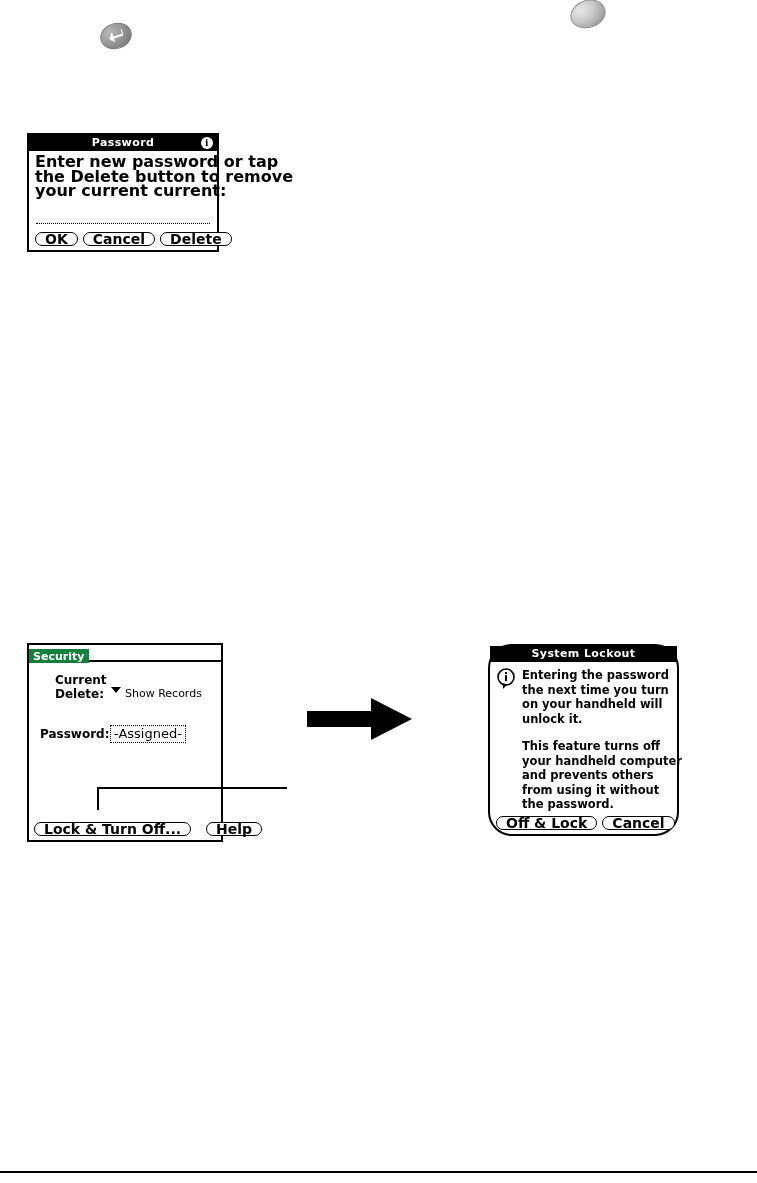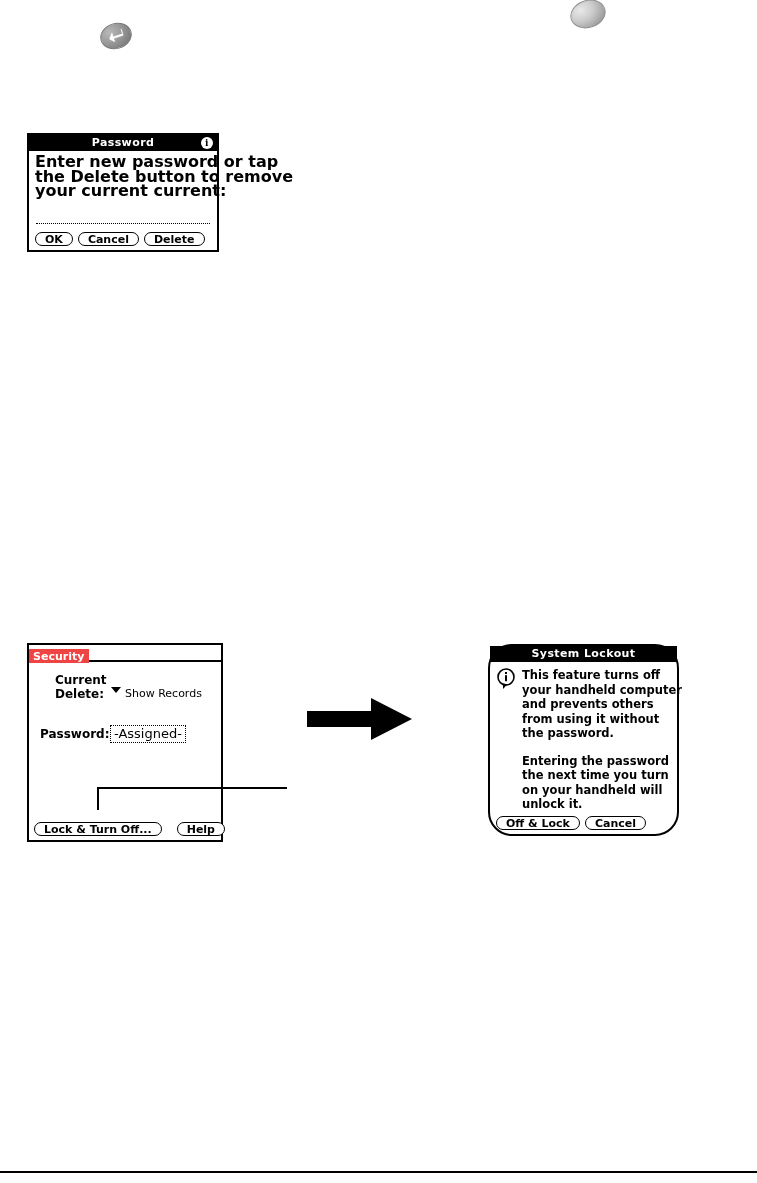--- a/index.html
+++ b/index.html
@@ -101,21 +101,21 @@
     left: 6px;
     bottom: 4px;
     display: flex;
     gap: 5px;
   }
   .palm-btn {
     border: 1px solid #000000;
     border-radius: 7px;
     background: #ffffff;
     color: #000000;
-    font-size: 11px;
+    font-size: 14px;
     font-weight: bold;
     padding: 0px 9px;
     height: 14px;
     line-height: 13px;
     box-sizing: border-box;
     white-space: nowrap;
     font-family: "DejaVu Sans", sans-serif;
     cursor: pointer;
   }
 
@@ -127,21 +127,21 @@
     height: 199px;
   }
   .app-titlebar {
     position: relative;
     height: 15px;
     border-bottom: 2px solid #000000;
     margin: 0;
   }
   .app-titlebar .tab {
     display: inline-block;
-    background: #ef4444;
+    background: #15803d;
     color: #ffffff;
     font-size: 11px;
     font-weight: bold;
     padding: 1px 5px 0 4px;
     height: 14px;
     line-height: 13px;
     box-sizing: border-box;
     font-family: "DejaVu Sans", sans-serif;
   }
   .sec-field {
@@ -320,32 +320,32 @@
     <div class="lockout-content">
       <svg class="lockout-icon" viewBox="0 0 20 22">
         <circle cx="10" cy="9" r="8" fill="none" stroke="#000000" stroke-width="1.6"></circle>
         <path d="M7,15.5 L7,21 L11.5,16.3" fill="#000000"></path>
         <rect x="9" y="4" width="2" height="2" fill="#000000"></rect>
         <rect x="9" y="7.2" width="2" height="6" fill="#000000"></rect>
       </svg>
 
       <div class="lockout-text">
         <p>
+          <span class="line">Entering the password</span><br>
+          <span class="line">the next time you turn</span><br>
+          <span class="line">on your handheld will</span><br>
+          <span class="line">unlock it.</span>
+        </p>
+        <p>
           <span class="line">This feature turns off</span><br>
           <span class="line">your handheld computer</span><br>
           <span class="line">and prevents others</span><br>
           <span class="line">from using it without</span><br>
           <span class="line">the password.</span>
         </p>
-        <p>
-          <span class="line">Entering the password</span><br>
-          <span class="line">the next time you turn</span><br>
-          <span class="line">on your handheld will</span><br>
-          <span class="line">unlock it.</span>
-        </p>
       </div>
     </div>
 
     <div class="dlg-buttonrow">
       <button class="palm-btn">Off &amp; Lock</button>
       <button class="palm-btn">Cancel</button>
     </div>
   </div>
 
   <div id="footer-rule"></div>

